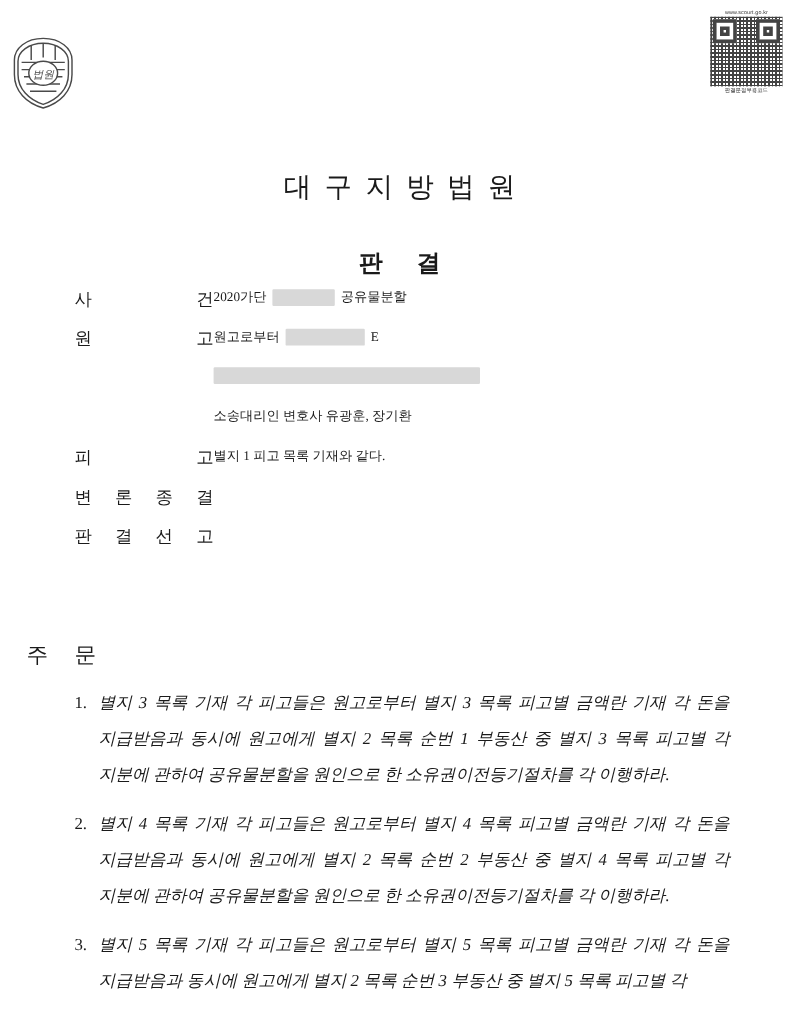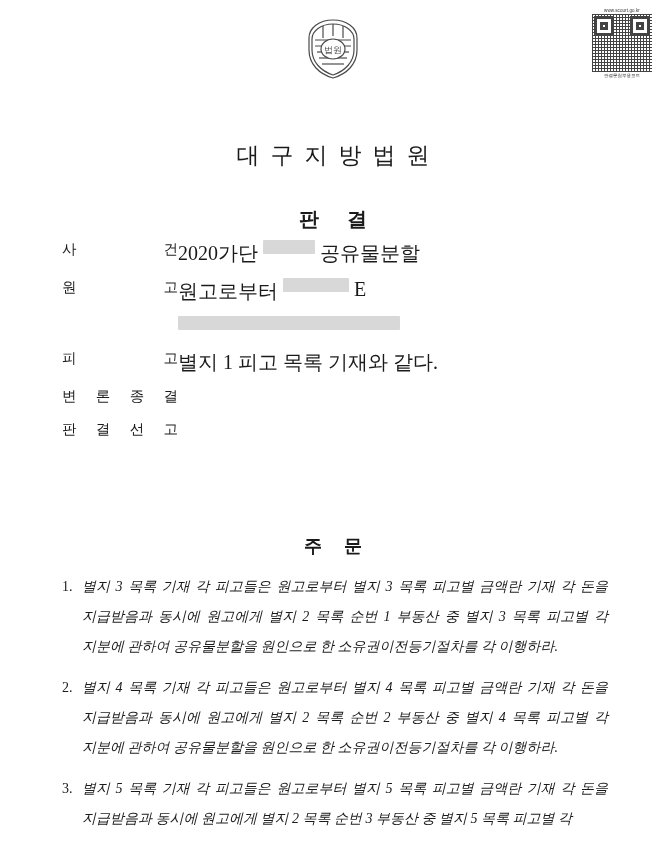--- a/index.html
+++ b/index.html
@@ -64,24 +64,24 @@
   .qr-caption {
     font-family: "Liberation Sans", sans-serif;
     font-size: 4.5px;
     color: #333;
     margin-top: 1px;
   }
 
   
   .emblem {
     position: absolute;
-    top: 16px;
+    top: 28px;
     left: 0;
     right: 0;
-    text-align: center;
+    font-style: italic;
   }
   .emblem svg { display: inline-block; }
 
   
   .court-name {
     position: absolute;
     top: 140px;
     left: 0;
     right: 0;
     text-align: center;
@@ -118,24 +118,24 @@
   }
   .meta-label {
     width: 116px;
     flex: 0 0 116px;
     font-size: 14.5px;
     display: flex;
     justify-content: space-between;
   }
   .meta-label span { display: inline-block; }
   .meta-value {
-    font-size: 20px;
+    font-size: 11px;
     flex: 1;
     display: flex;
-    align-items: flex-start;
+    align-items: center;
     flex-wrap: wrap;
     gap: 0;
   }
   .meta-row.sub .meta-label { visibility: hidden; }
   .redact {
     display: inline-block;
     background: #d8d8d8;
     height: 14px;
     vertical-align: middle;
     margin: 0 5px;
@@ -145,23 +145,22 @@
   .redact.w2 { width: 66px; }
   .redact.w3 { width: 222px; margin-left: 0; }
   .redact.w4 { width: 46px; }
 
   
   .section-title {
     position: absolute;
     top: 534px;
     left: 0;
     right: 0;
-    text-align: center;
     font-size: 18px;
-    font-weight: bold;
+    font-weight: normal;
     letter-spacing: 22px;
     text-indent: 22px;
   }
 
   .body-list {
     position: absolute;
     top: 572px;
     left: 62px;
     right: 58px;
   }
@@ -248,20 +247,27 @@
       <div class="meta-label">
         <span></span>
         <span></span>
       </div>
       <div class="meta-value">
         <span class="redact w3"></span>
       </div>
     </div>
 
 
+    <div class="meta-row sub">
+      <div class="meta-label">
+        <span></span>
+        <span></span>
+      </div>
+      <div class="meta-value">소송대리인 변호사 유광훈, 장기환</div>
+    </div>
 
     <div class="meta-row">
       <div class="meta-label">
         <span>피</span>
         <span>고</span>
       </div>
       <div class="meta-value">별지 1 피고 목록 기재와 같다.</div>
     </div>
 
     <div class="meta-row">

